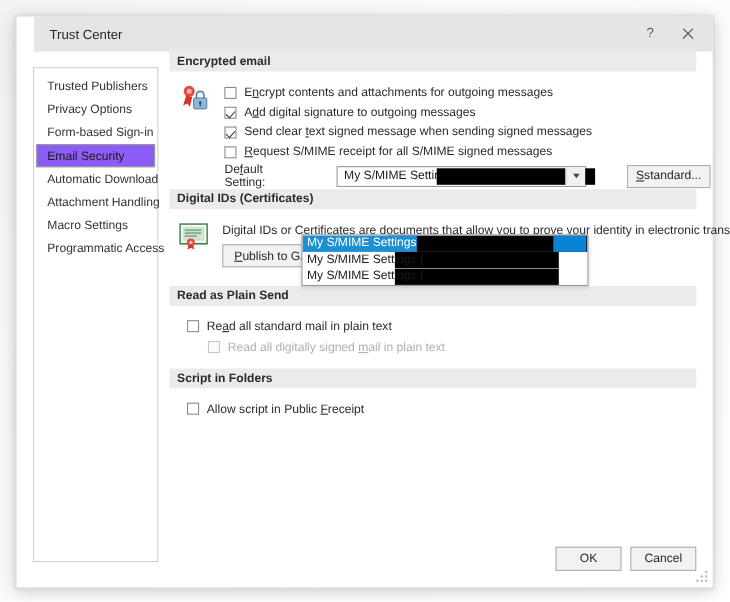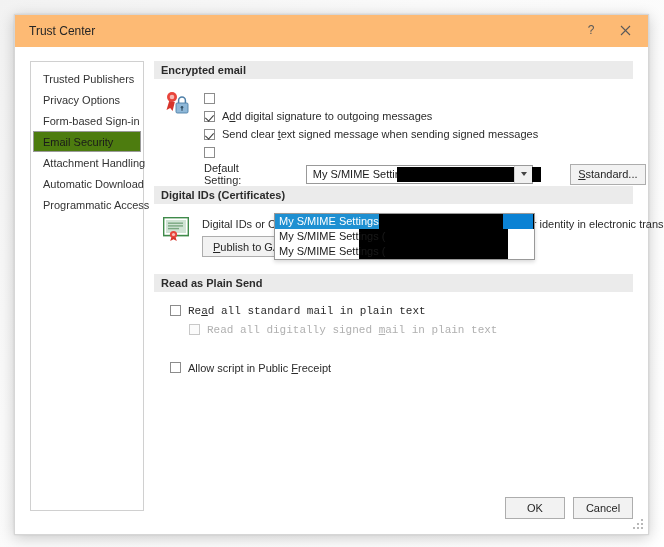--- a/index.html
+++ b/index.html
@@ -24,21 +24,22 @@
     width:635px;height:521px;
     background:#ffffff;
     border:1px solid #d6d6d6;
     box-shadow:0 3px 14px rgba(0,0,0,0.20), 0 0 2px rgba(0,0,0,0.10);
     box-sizing:border-box;
   }
   
   .titlebar{
     position:relative;
     height:32px;
-    background:#fdba74;
+    background:#e5e5e5;
+    margin-left:16px;
   }
   .title-text{
     position:absolute;left:14px;top:9px;
     font-size:12px;color:#262626;
   }
   .cap-btn{
     position:absolute;top:0;width:34px;height:30px;
     display:flex;align-items:center;justify-content:center;
     color:#5a5a5a;font-size:13px;
     cursor:default;user-select:none;
@@ -63,28 +64,28 @@
     height:21px;line-height:21px;
     padding:0 0 0 9px;
     margin:0 2px;
     font-size:11px;color:#333333;
     white-space:nowrap;
     box-sizing:border-box;
     border:1px solid transparent;
     cursor:default;
   }
   .nav-item.selected{
-    background:#4d7c0f;
+    background:#8b5cf6;
     border:1px solid #9a9a9a;
     color:#1a1a1a;
   }
 
   
   .pane{
-    position:absolute;left:139px;top:14px;right:15px;
+    position:absolute;left:139px;top:0;right:15px;
     height:450px;
   }
   .sect-head{
     background:#ebebeb;
     height:18px;line-height:18px;
     font-size:11px;font-weight:bold;color:#2b2b2b;
     padding-left:7px;
     box-sizing:border-box;
   }
   .sect-body{position:relative;}
@@ -198,21 +199,21 @@
   .dig-body{position:relative;height:62px;padding-top:8px;}
   .dig-icon{position:absolute;left:9px;top:13px;width:26px;height:24px;}
   .dig-text{
     position:absolute;left:48px;top:14px;
     font-size:11px;color:#2b2b2b;white-space:nowrap;
   }
   .dig-btns{position:absolute;left:48px;top:32px;display:flex;gap:9px;}
   .dig-btns .btn{min-width:82px;}
 
   
-  .plain-body{padding:9px 0 10px 16px;font-family:Liberation Mono, monospace;}
+  .plain-body{padding:9px 0 10px 16px;}
   .plain-body .row{height:19px;}
   .indent{margin-left:19px;}
   .scripts-body{padding:9px 0 10px 16px;}
   .scripts-body .row{height:19px;}
 
   
   .footer{
     position:absolute;left:0;right:0;bottom:0;height:46px;
   }
   .footer-btns{
@@ -246,22 +247,23 @@
     </div>
   </div>
 
   <div class="dlg-body">
 
     <div class="nav">
       <div class="nav-item">Trusted Publishers</div>
       <div class="nav-item">Privacy Options</div>
       <div class="nav-item">Form-based Sign-in</div>
       <div class="nav-item selected">Email Security</div>
+      <div class="nav-item">Automatic Download</div>
       <div class="nav-item">Attachment Handling</div>
-      <div class="nav-item">Automatic Download</div>
+      <div class="nav-item">Macro Settings</div>
       <div class="nav-item">Programmatic Access</div>
     </div>
 
     <div class="pane">
 
       <div class="sect-head">Encrypted email</div>
       <div class="sect-body enc-body">
 
         <svg class="enc-icon" viewBox="0 0 28 28">
           <circle cx="9" cy="7" r="5" fill="#e8453c"></circle>
@@ -270,34 +272,36 @@
           <rect x="13" y="13" width="12" height="10" rx="1.2" fill="#8fb8d8" stroke="#4d7fa8" stroke-width="0.9"></rect>
           <path d="M15.6 13 v-2.6 a3.4 3.4 0 0 1 6.8 0 V13" fill="none" stroke="#4d7fa8" stroke-width="1.5"></path>
           <circle cx="19" cy="17.3" r="1.3" fill="#34536b"></circle>
           <rect x="18.4" y="17.8" width="1.2" height="3" fill="#34536b"></rect>
         </svg>
 
         <div class="enc-rows">
 
           <div class="row">
             <span class="cb"></span>
+            <span><span>E</span><u>n</u><span>crypt contents and attachments for outgoing messages</span></span>
           </div>
 
           <div class="row">
             <span class="cb checked"></span>
             <span><span>A</span><u>d</u><span>d digital signature to outgoing messages</span></span>
           </div>
 
           <div class="row">
             <span class="cb checked"></span>
             <span><span>Send clear </span><u>t</u><span>ext signed message when sending signed messages</span></span>
           </div>
 
           <div class="row">
             <span class="cb"></span>
+            <span><span></span><u>R</u><span>equest S/MIME receipt for all S/MIME signed messages</span></span>
           </div>
 
           <div class="default-row">
             <span class="default-label"><span>De</span><u>f</u><span>ault Setting:</span></span>
 
             <div class="combo">
               <span class="combo-text">My S/MIME Settings (</span>
               <span class="combo-redact"></span>
               <span class="combo-arrow">
                   <i></i>
@@ -349,20 +353,21 @@
         <div class="row">
           <span class="cb"></span>
           <span><span>Re</span><u>a</u><span>d all standard mail in plain text</span></span>
         </div>
         <div class="row disabled indent">
           <span class="cb disabled"></span>
           <span><span>Read all digitally signed </span><u>m</u><span>ail in plain text</span></span>
         </div>
       </div>
 
+      <div class="sect-head">Script in Folders</div>
       <div class="sect-body scripts-body">
         <div class="row">
           <span class="cb"></span>
           <span><span>Allow script in Public </span><u>F</u><span>receipt</span></span>
         </div>
       </div>
 
     </div>
 
     <div class="dropdown">

